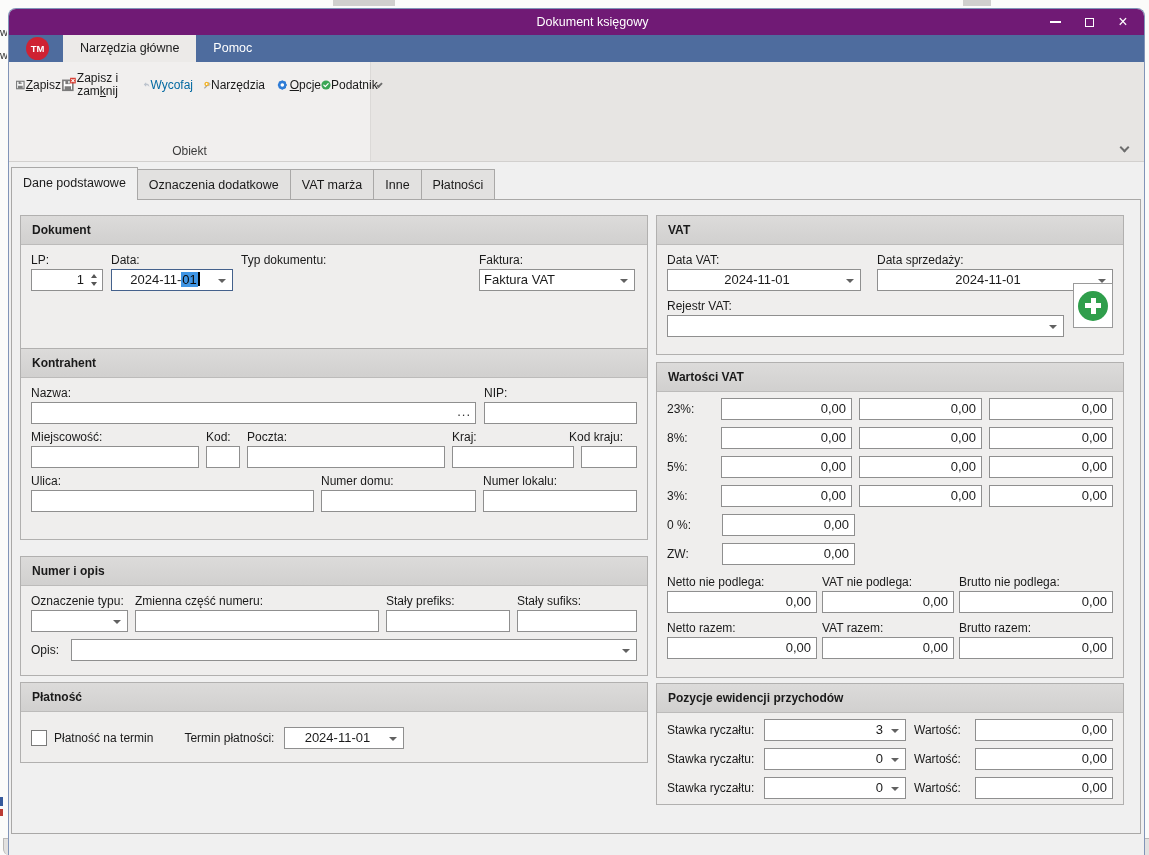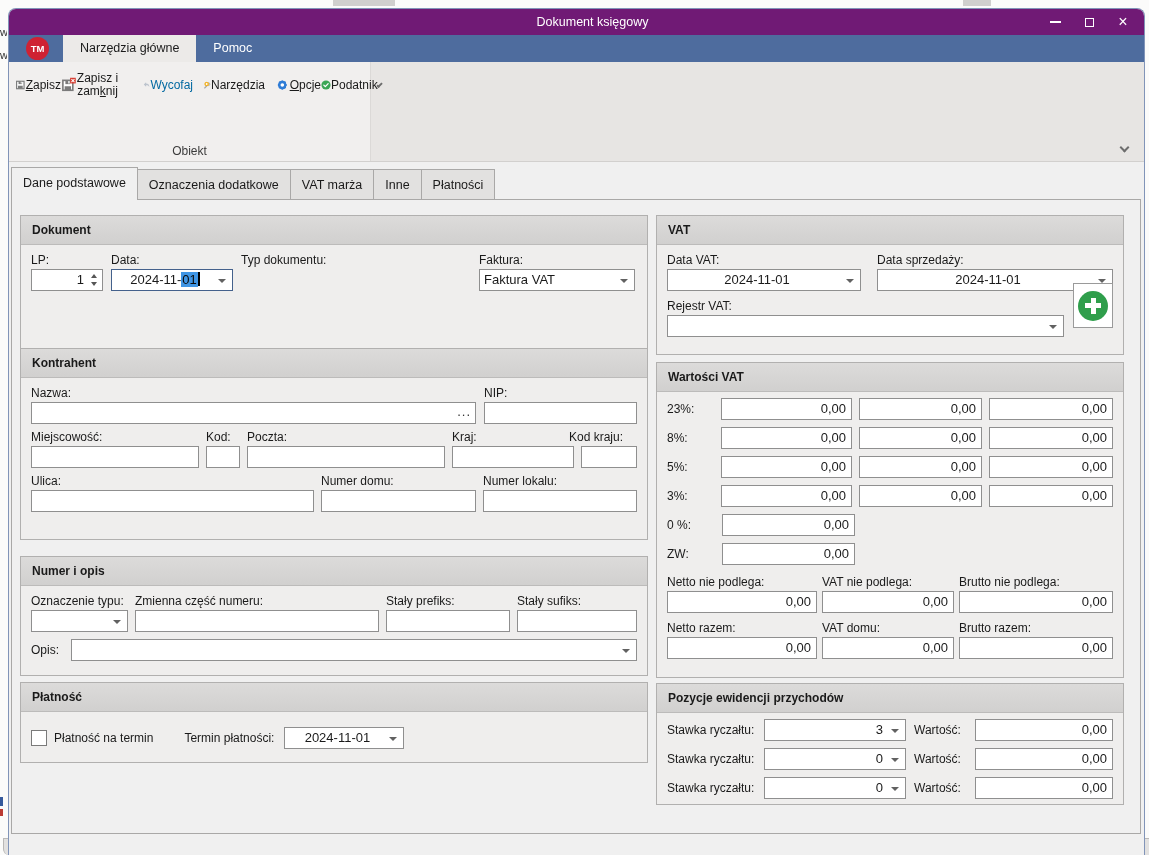--- a/index.html
+++ b/index.html
@@ -465,21 +465,21 @@
         <div class="lbl">Brutto nie podlega:</div>
         <div class="fld num">0,00</div>
       </div>
     </div>
     <div class="frow g5 mt7">
       <div class="col" style="width:150px">
         <div class="lbl">Netto razem:</div>
         <div class="fld num">0,00</div>
       </div>
       <div class="col" style="width:132px">
-        <div class="lbl">VAT domu:</div>
+        <div class="lbl">VAT razem:</div>
         <div class="fld num">0,00</div>
       </div>
       <div class="col" style="width:154px">
         <div class="lbl">Brutto razem:</div>
         <div class="fld num">0,00</div>
       </div>
     </div>
   </div>
 </div>
 

